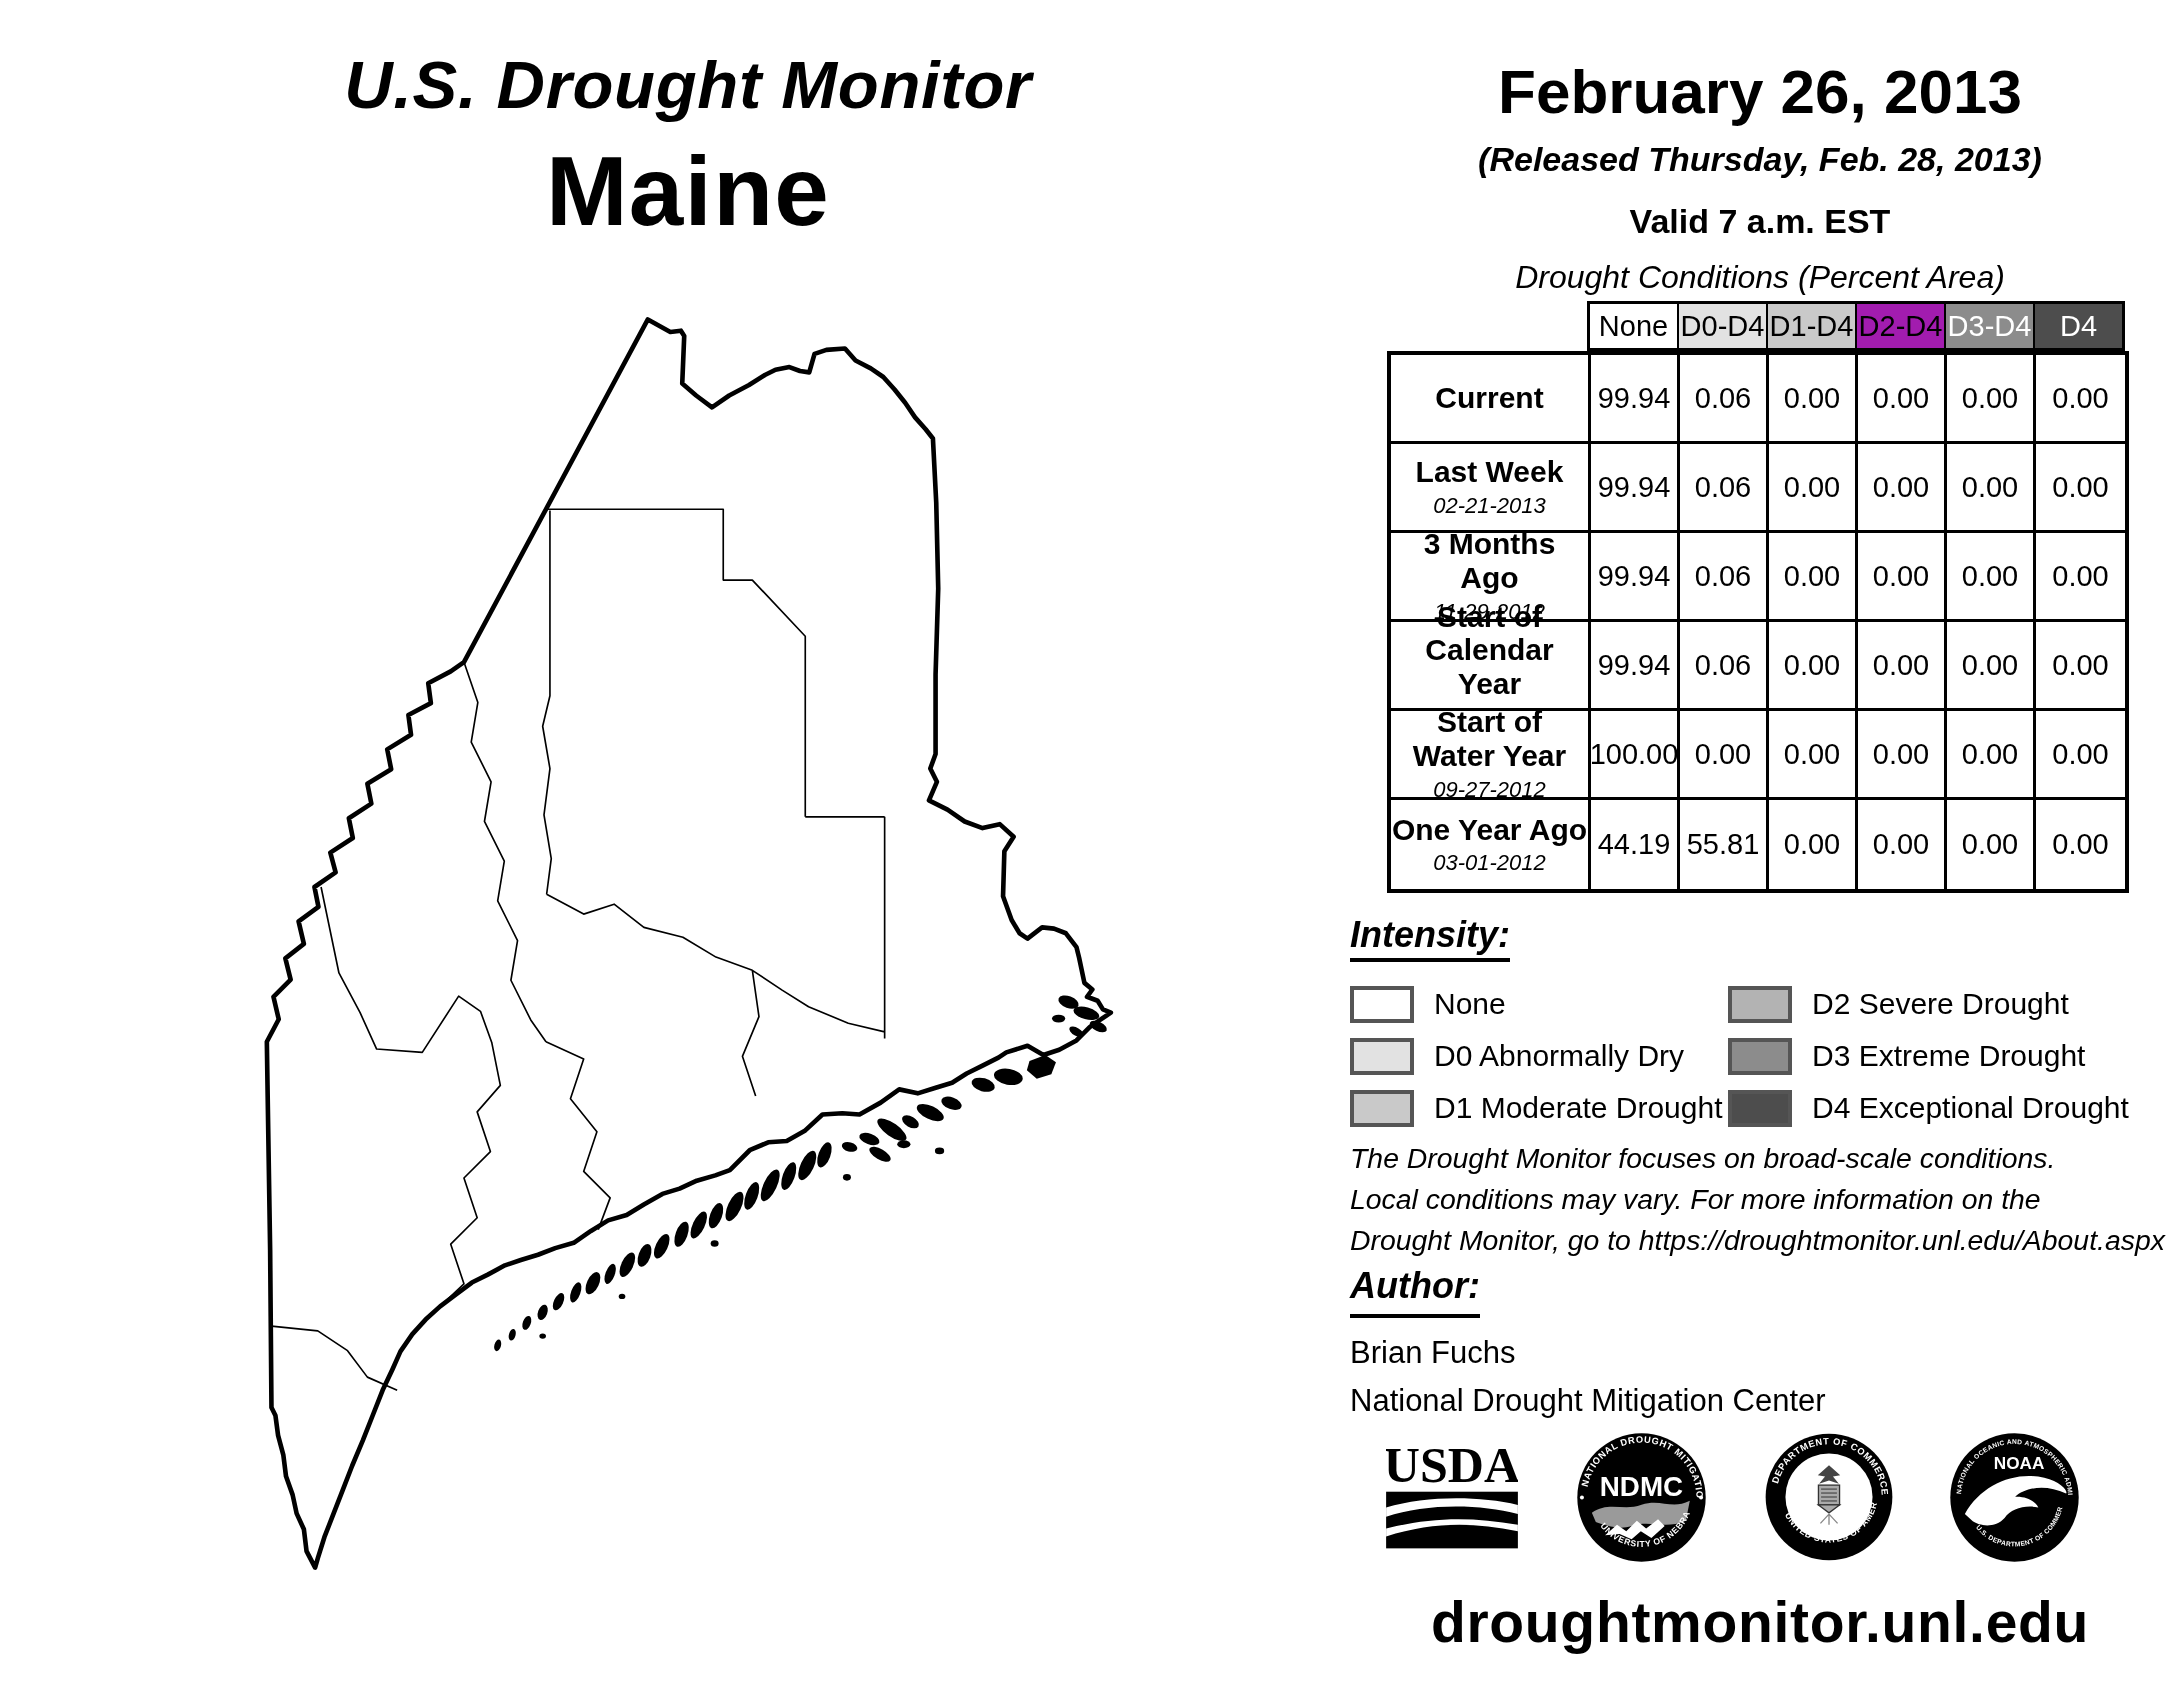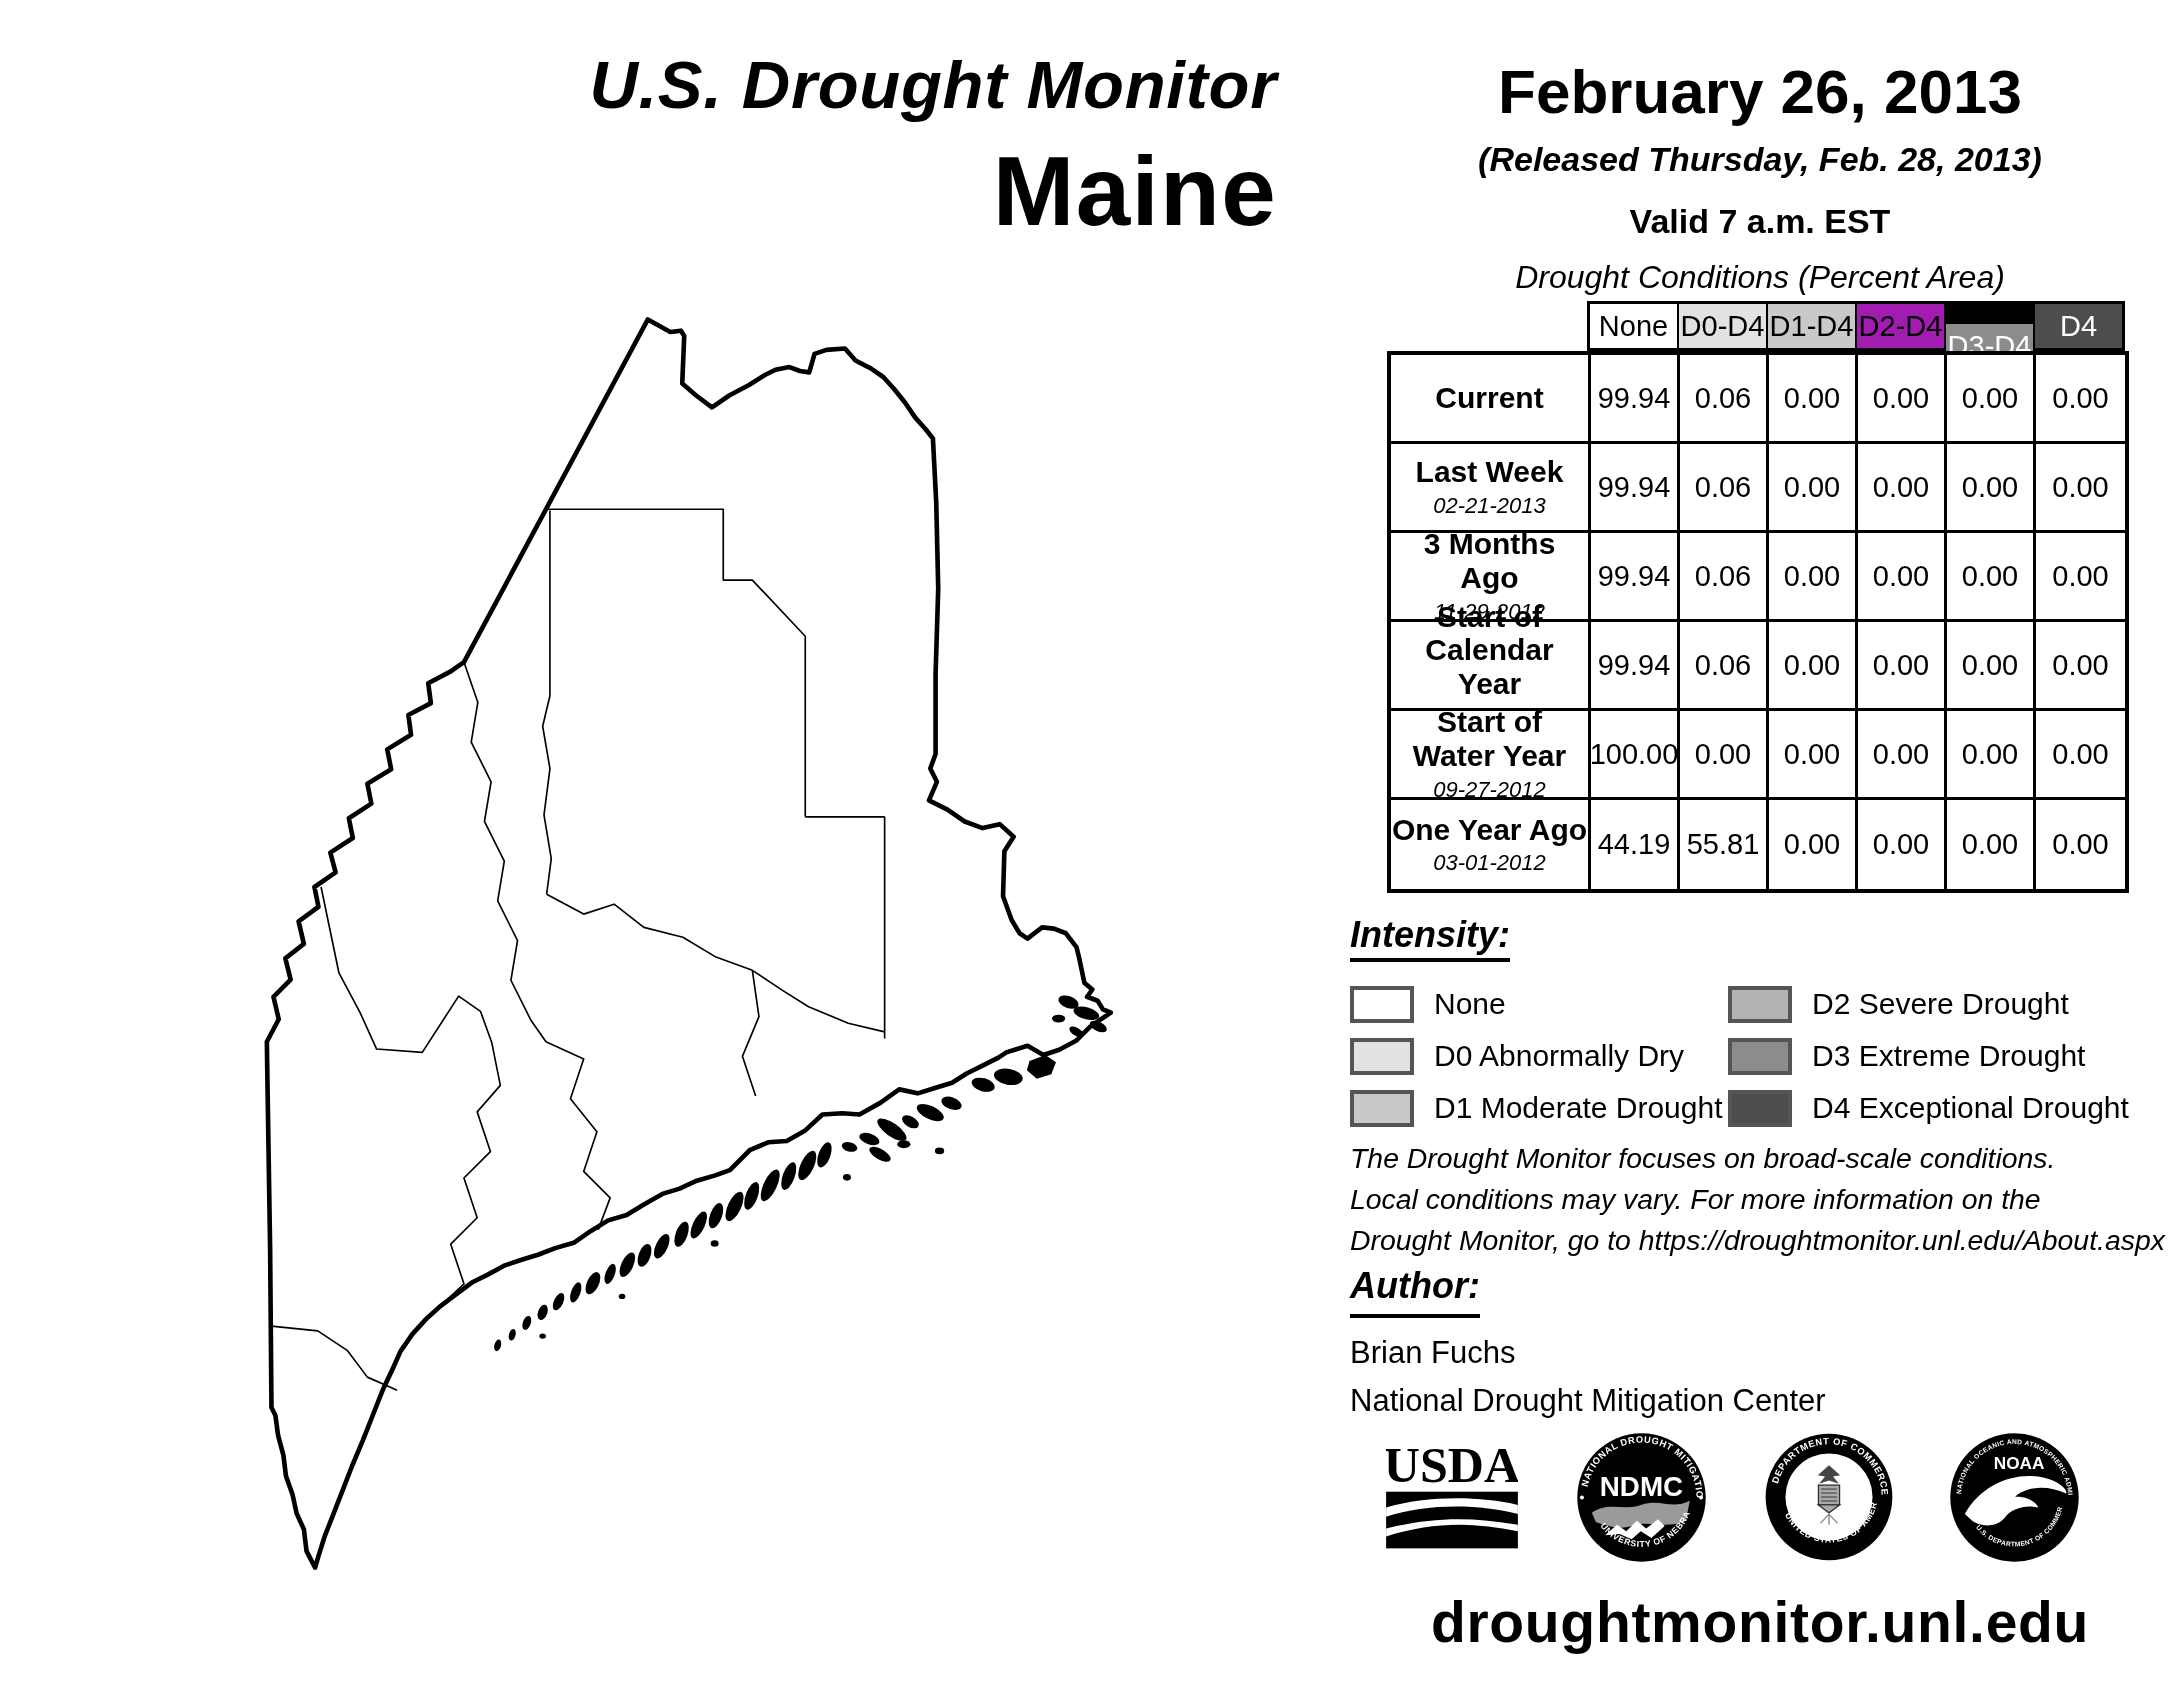--- a/index.html
+++ b/index.html
@@ -1,20 +1,20 @@
 <!DOCTYPE html>
 <html style="font-size:10.6px"><head>
 <meta charset="utf-8">
 <style>
   html,body{margin:0;padding:0;background:#888;}
   .page{position:relative;width:2183px;height:1687px;background:#ffffff;
         font-family:"Liberation Sans",sans-serif;color:#000;overflow:hidden;}
 
   
-  .left-head{position:absolute;left:99px;top:46px;width:1178px;text-align:right;}
+  .left-head{position:absolute;left:99px;top:46px;width:1178px;text-align:center;}
   .main-title{font-size:67px;font-weight:bold;font-style:italic;letter-spacing:0.7px;}
   .state-title{font-size:98px;font-weight:bold;margin-top:12px;letter-spacing:1.3px;}
 
   
   .map-wrap{position:absolute;left:119px;top:291px;width:1059px;height:1356px;}
 
   
   .date-block{position:absolute;left:1350px;top:56px;width:820px;text-align:center;}
   .date-line{font-size:62px;font-weight:bold;}
   .released-line{font-size:34px;font-weight:bold;font-style:italic;margin-top:13.2px;}
@@ -176,21 +176,21 @@
   </div>
 
   <div class="tbl-caption">Drought Conditions (Percent Area)</div>
 
   <div class="dm-table">
     <div class="dm-header">
       <div class="hdr-cell" style="background: rgb(255, 255, 255);">None</div>
       <div class="hdr-cell" style="background: rgb(226, 226, 226);">D0-D4</div>
       <div class="hdr-cell" style="background: rgb(201, 201, 201);">D1-D4</div>
       <div class="hdr-cell" style="background: #a21caf;">D2-D4</div>
-      <div class="hdr-cell hdr-dark" style="background: rgb(140, 140, 140); margin-top: 20px;">D3-D4</div>
+      <div class="hdr-cell hdr-dark" style="background: rgb(140, 140, 140);">D3-D4</div>
       <div class="hdr-cell hdr-dark" style="background: rgb(77, 77, 77);">D4</div>
     </div>
     <div class="dm-body">
 
       <div class="cell">
         <div class="row-label">Current</div>
       </div>
       <div class="cell">
           <div class="val">99.94</div>
         </div>

